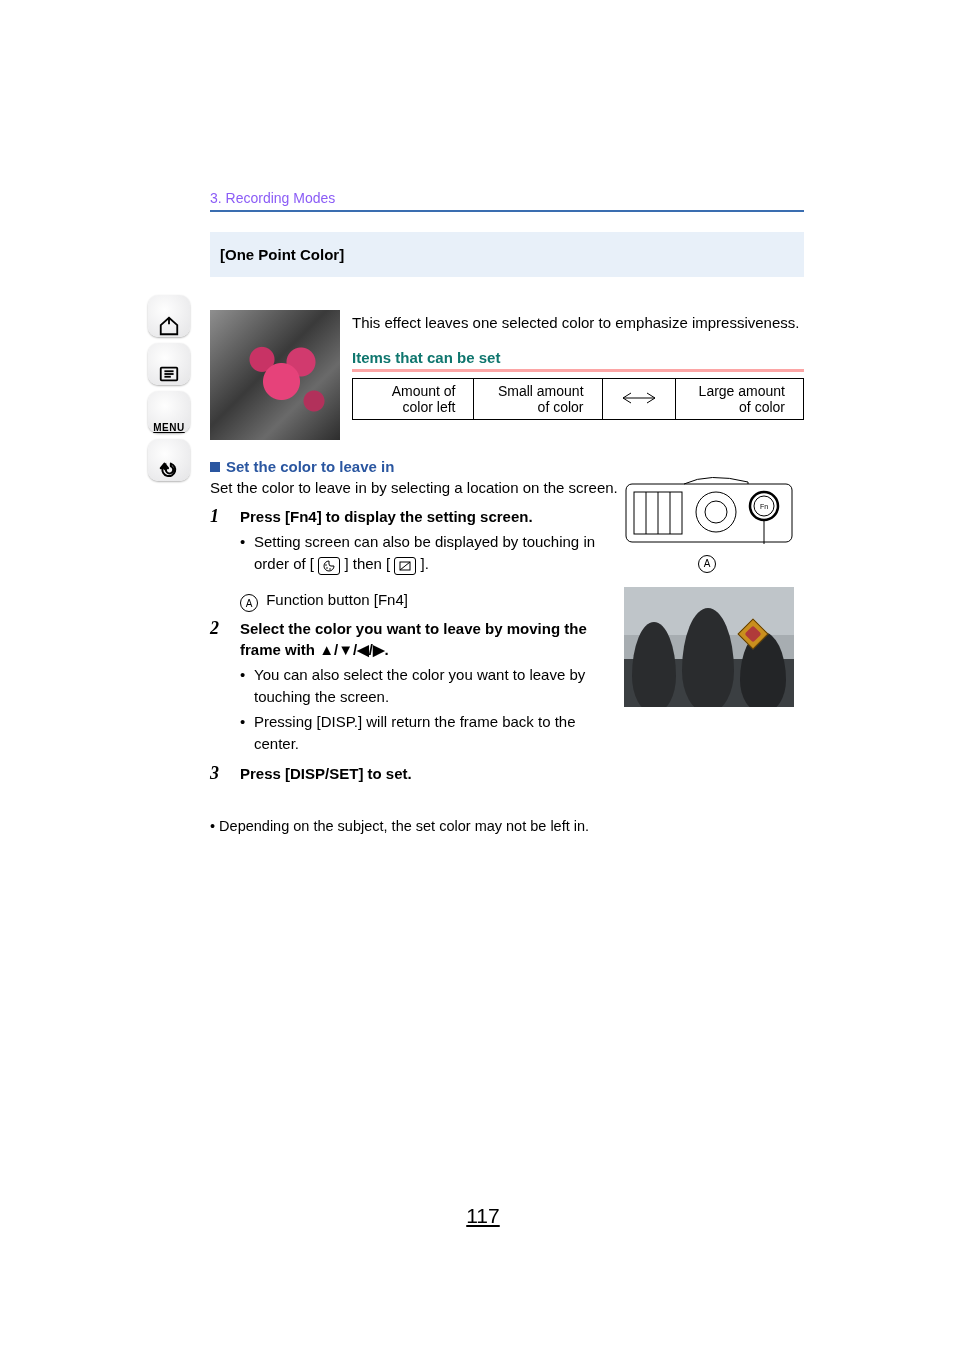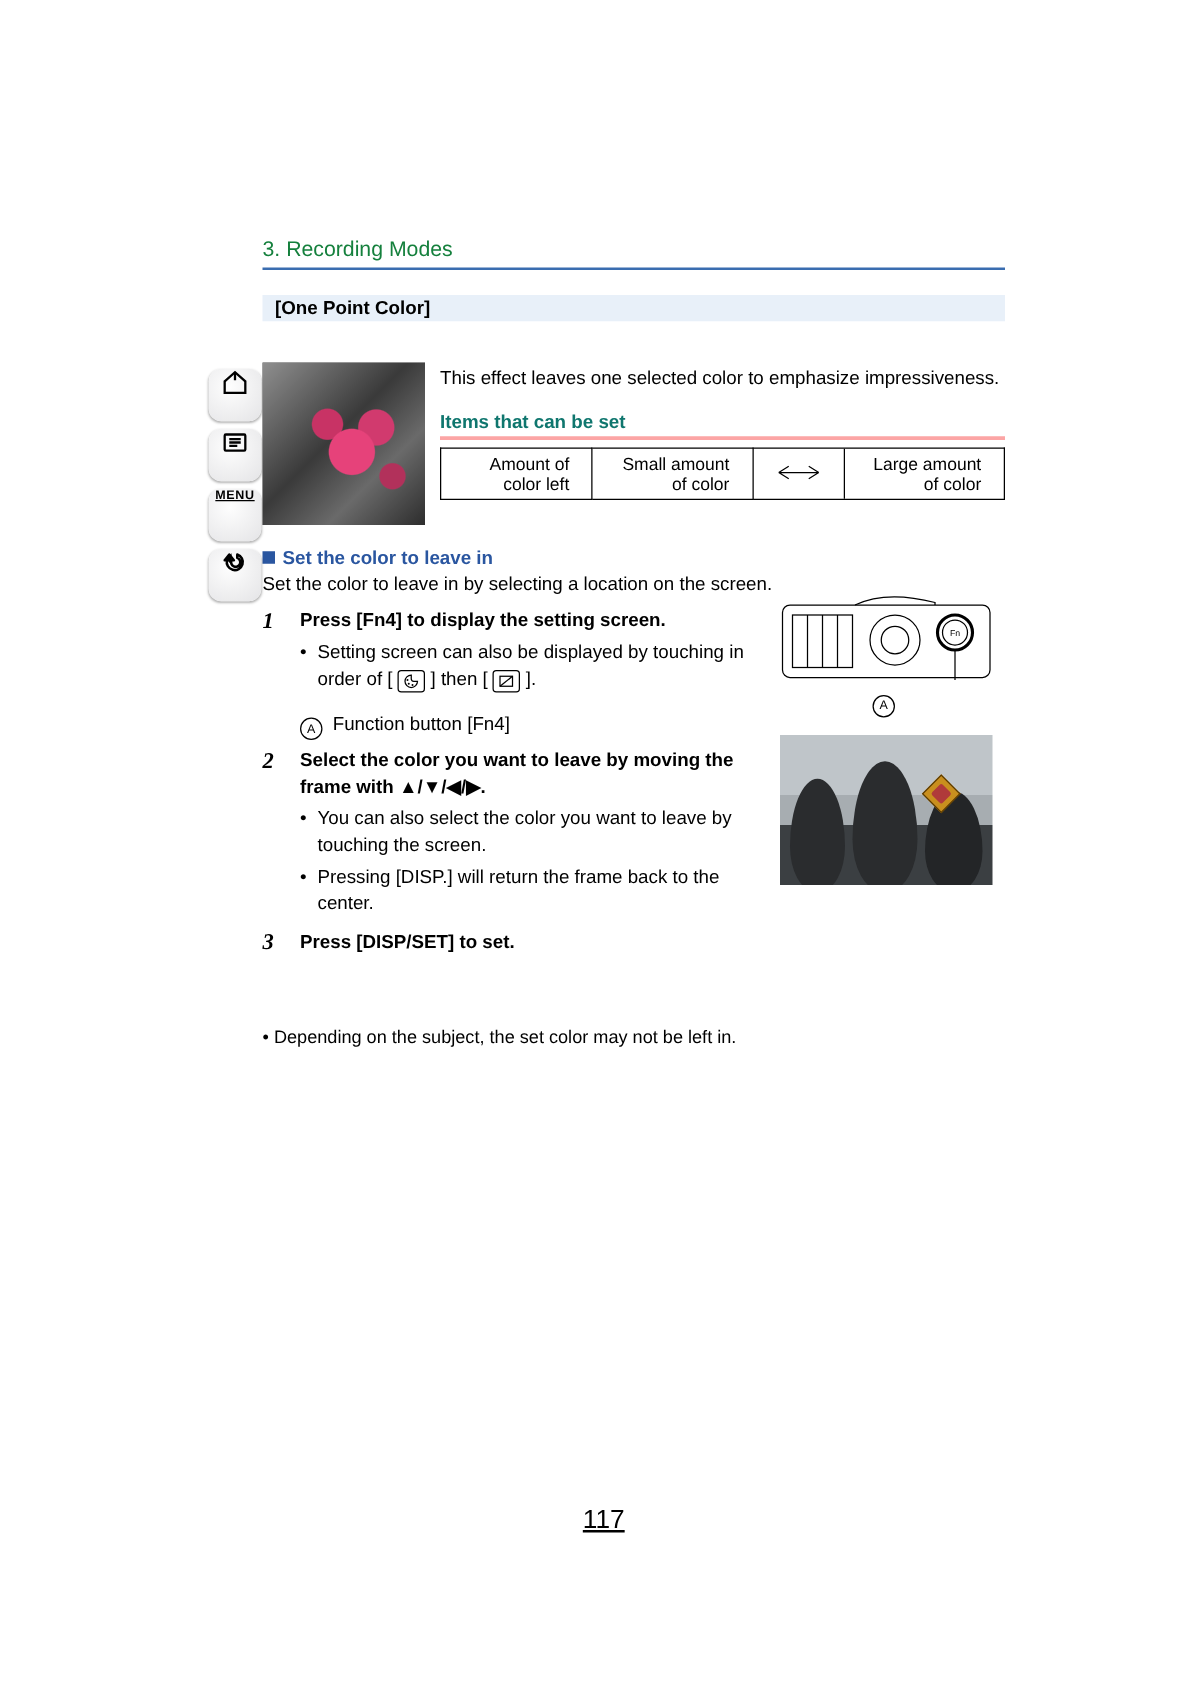--- a/index.html
+++ b/index.html
@@ -26,40 +26,39 @@
     flex-direction: column;
     gap: 6px;
   }
   .sidebar-btn {
     width: 42px;
     height: 42px;
     background: radial-gradient(circle at 40% 35%, #fefefe, #e4e4e6);
     border-radius: 10px;
     box-shadow: 0 1px 2px rgba(0,0,0,0.3);
     display: flex;
-    align-items: flex-start;
+    align-items: flex-end;
     justify-content: center;
     font-size: 11px;
     font-weight: bold;
-    margin-left: 19px;
   }
   .sidebar-btn svg { display: block; }
   .breadcrumb {
-    font-size: 17px;
-    color: #15803d;
+    font-size: 14px;
+    color: #8b5cf6;
     margin-bottom: 4px;
   }
   .hr-top {
     border: none;
     border-top: 2px solid #3a6db0;
     margin: 2px 0 20px 0;
   }
   .section-bar {
     background: #e8f0f9;
-    padding: 2px 10px;
+    padding: 14px 10px;
     font-weight: bold;
     font-size: 15px;
     margin-bottom: 8px;
   }
   .intro-row {
     display: flex;
     gap: 12px;
     margin-bottom: 8px;
     margin-top: 33px;
   }
@@ -202,21 +201,21 @@
     border: 1px solid #5a3a00;
   }
   .marker::after {
     content: "";
     position: absolute;
     inset: 4px;
     background: #b03a3a;
     border-radius: 2px;
   }
   .footnote {
-    margin-top: 48px;
+    margin-top: 24px;
     font-size: 14.5px;
   }
   .footnote::before { content: "• "; }
   .page-number {
     position: absolute;
     bottom: 120px;
     left: 0; right: 0;
     text-align: center;
     font-size: 21px;
     text-decoration: underline;

